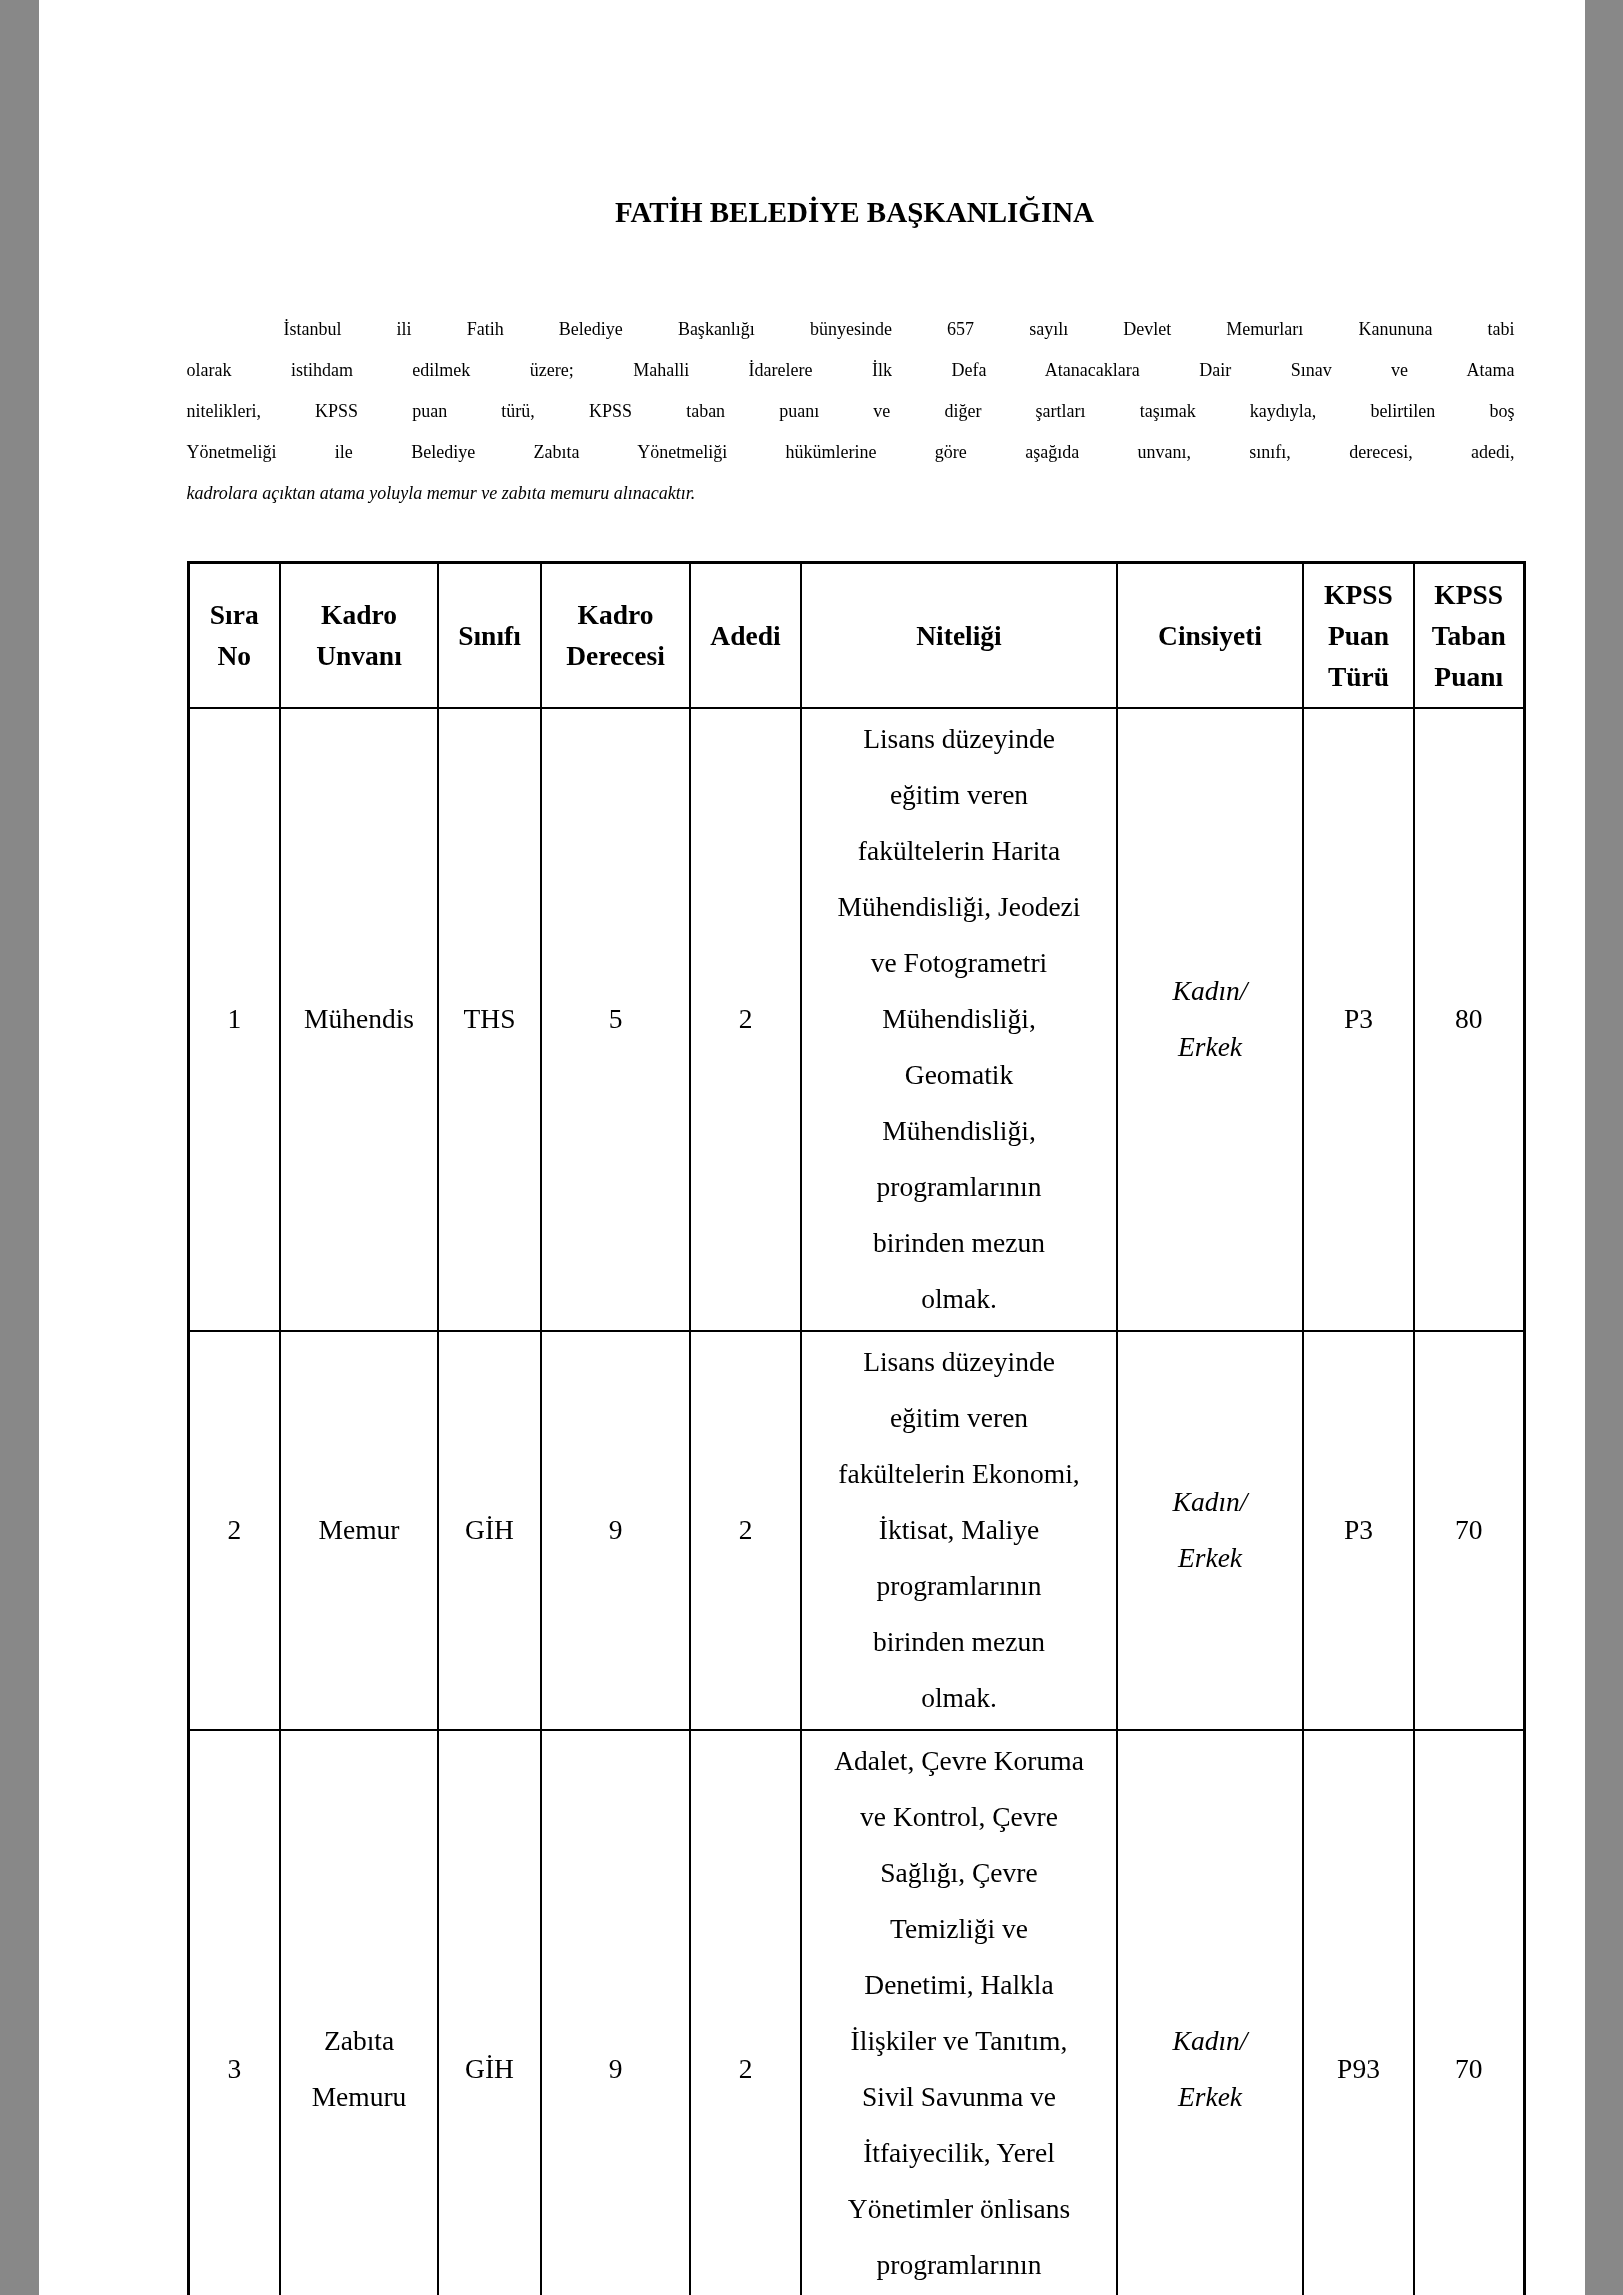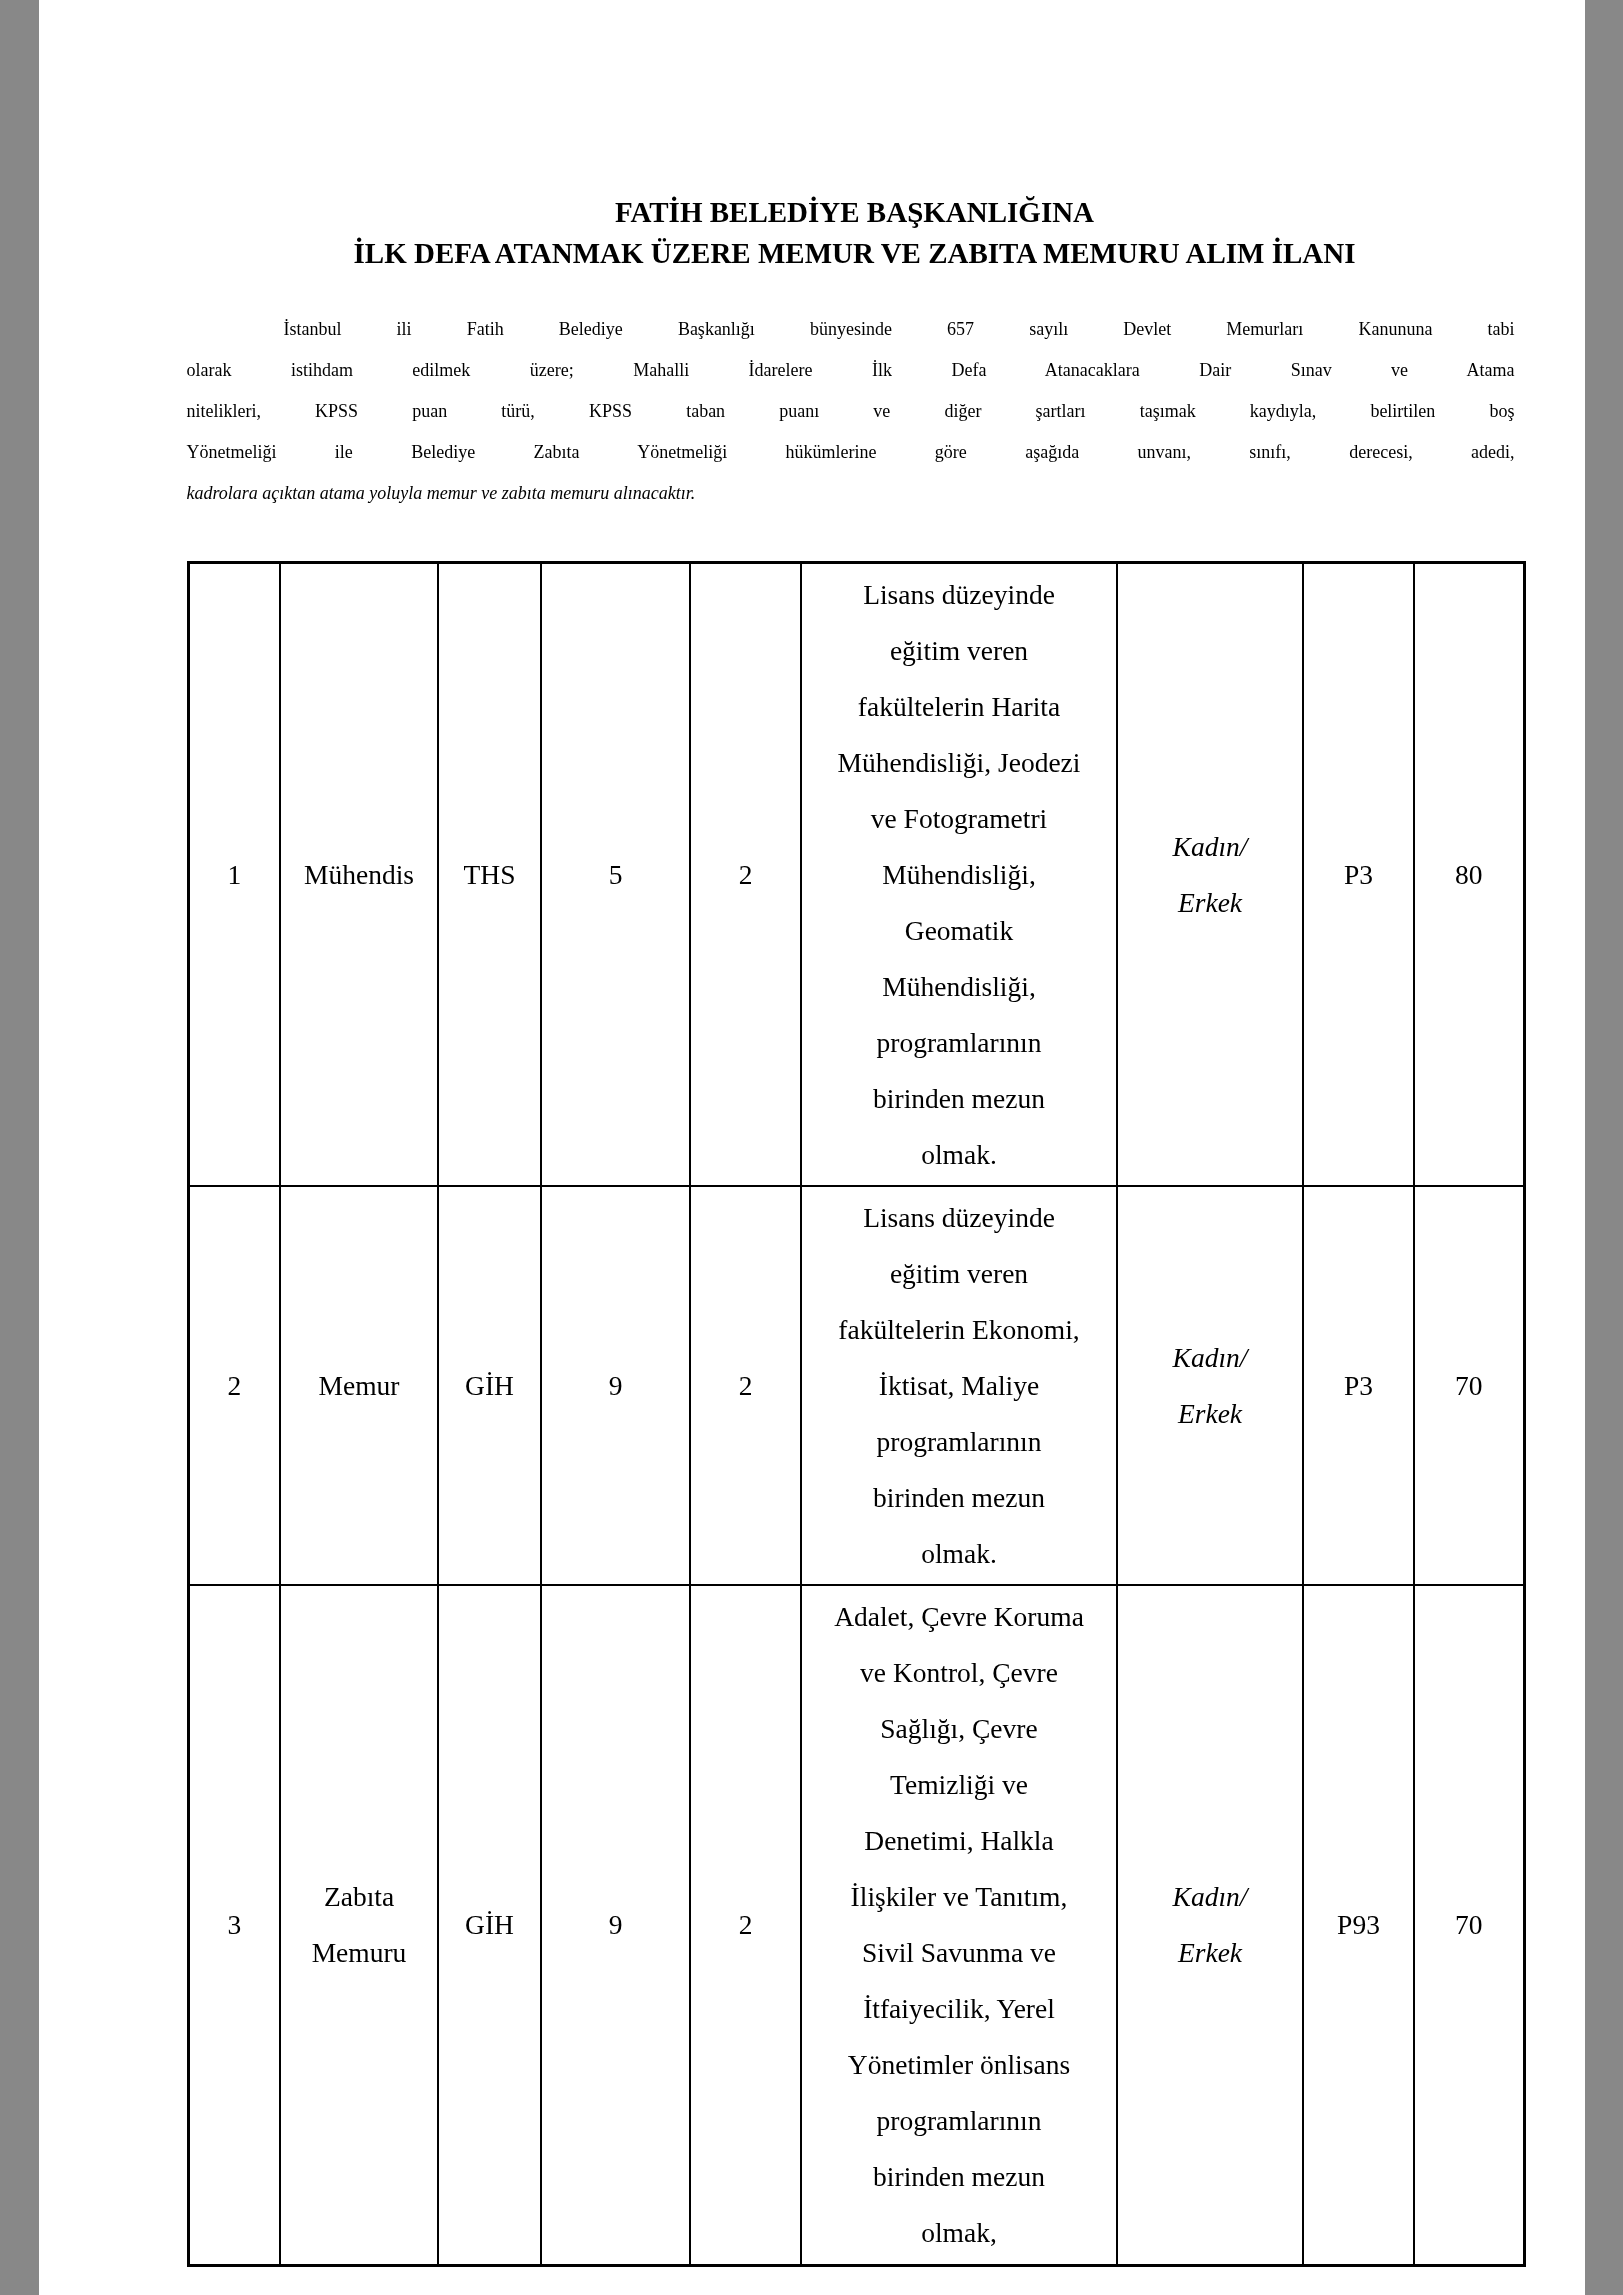--- a/index.html
+++ b/index.html
@@ -72,21 +72,20 @@
   tr.r-2 { height: 308px; }
   tr.r-3 { height: 510px; }
 </style>
 </head>
 <body>
 
 <div class="page">
 
   <div class="title-block">
     <div>FATİH BELEDİYE BAŞKANLIĞINA</div>
-    <div>İLK DEFA ATANMAK ÜZERE MEMUR VE ZABITA MEMURU ALIM İLANI</div>
   </div>
 
   <div class="intro">
     <div class="intro-line first">İstanbul ili Fatih Belediye Başkanlığı bünyesinde 657 sayılı Devlet Memurları Kanununa tabi</div>
     <div class="intro-line">olarak istihdam edilmek üzere; Mahalli İdarelere İlk Defa Atanacaklara Dair Sınav ve Atama</div>
     <div class="intro-line">nitelikleri, KPSS puan türü, KPSS taban puanı ve diğer şartları taşımak kaydıyla, belirtilen boş</div>
     <div class="intro-line">Yönetmeliği ile Belediye Zabıta Yönetmeliği hükümlerine göre aşağıda unvanı, sınıfı, derecesi, adedi,</div>
     <div class="intro-line last">kadrolara açıktan atama yoluyla memur ve zabıta memuru alınacaktır.</div>
   </div>
 
@@ -96,20 +95,38 @@
       <col style="width:158px">
       <col style="width:103px">
       <col style="width:149px">
       <col style="width:111px">
       <col style="width:316px">
       <col style="width:186px">
       <col style="width:111px">
       <col style="width:110px">
     </colgroup>
     <tbody>
+      <tr class="r-header">
+        <th>Sıra
+No</th>
+        <th>Kadro
+Unvanı</th>
+        <th>Sınıfı</th>
+        <th>Kadro
+Derecesi</th>
+        <th>Adedi</th>
+        <th>Niteliği</th>
+        <th>Cinsiyeti</th>
+        <th>KPSS
+Puan
+Türü</th>
+        <th>KPSS
+Taban
+Puanı</th>
+      </tr>
 
       <tr class="r-1">
         <td>1</td>
         <td>Mühendis</td>
         <td>THS</td>
         <td>5</td>
         <td>2</td>
         <td class="niteligi">Lisans düzeyinde
 eğitim veren
 fakültelerin Harita

